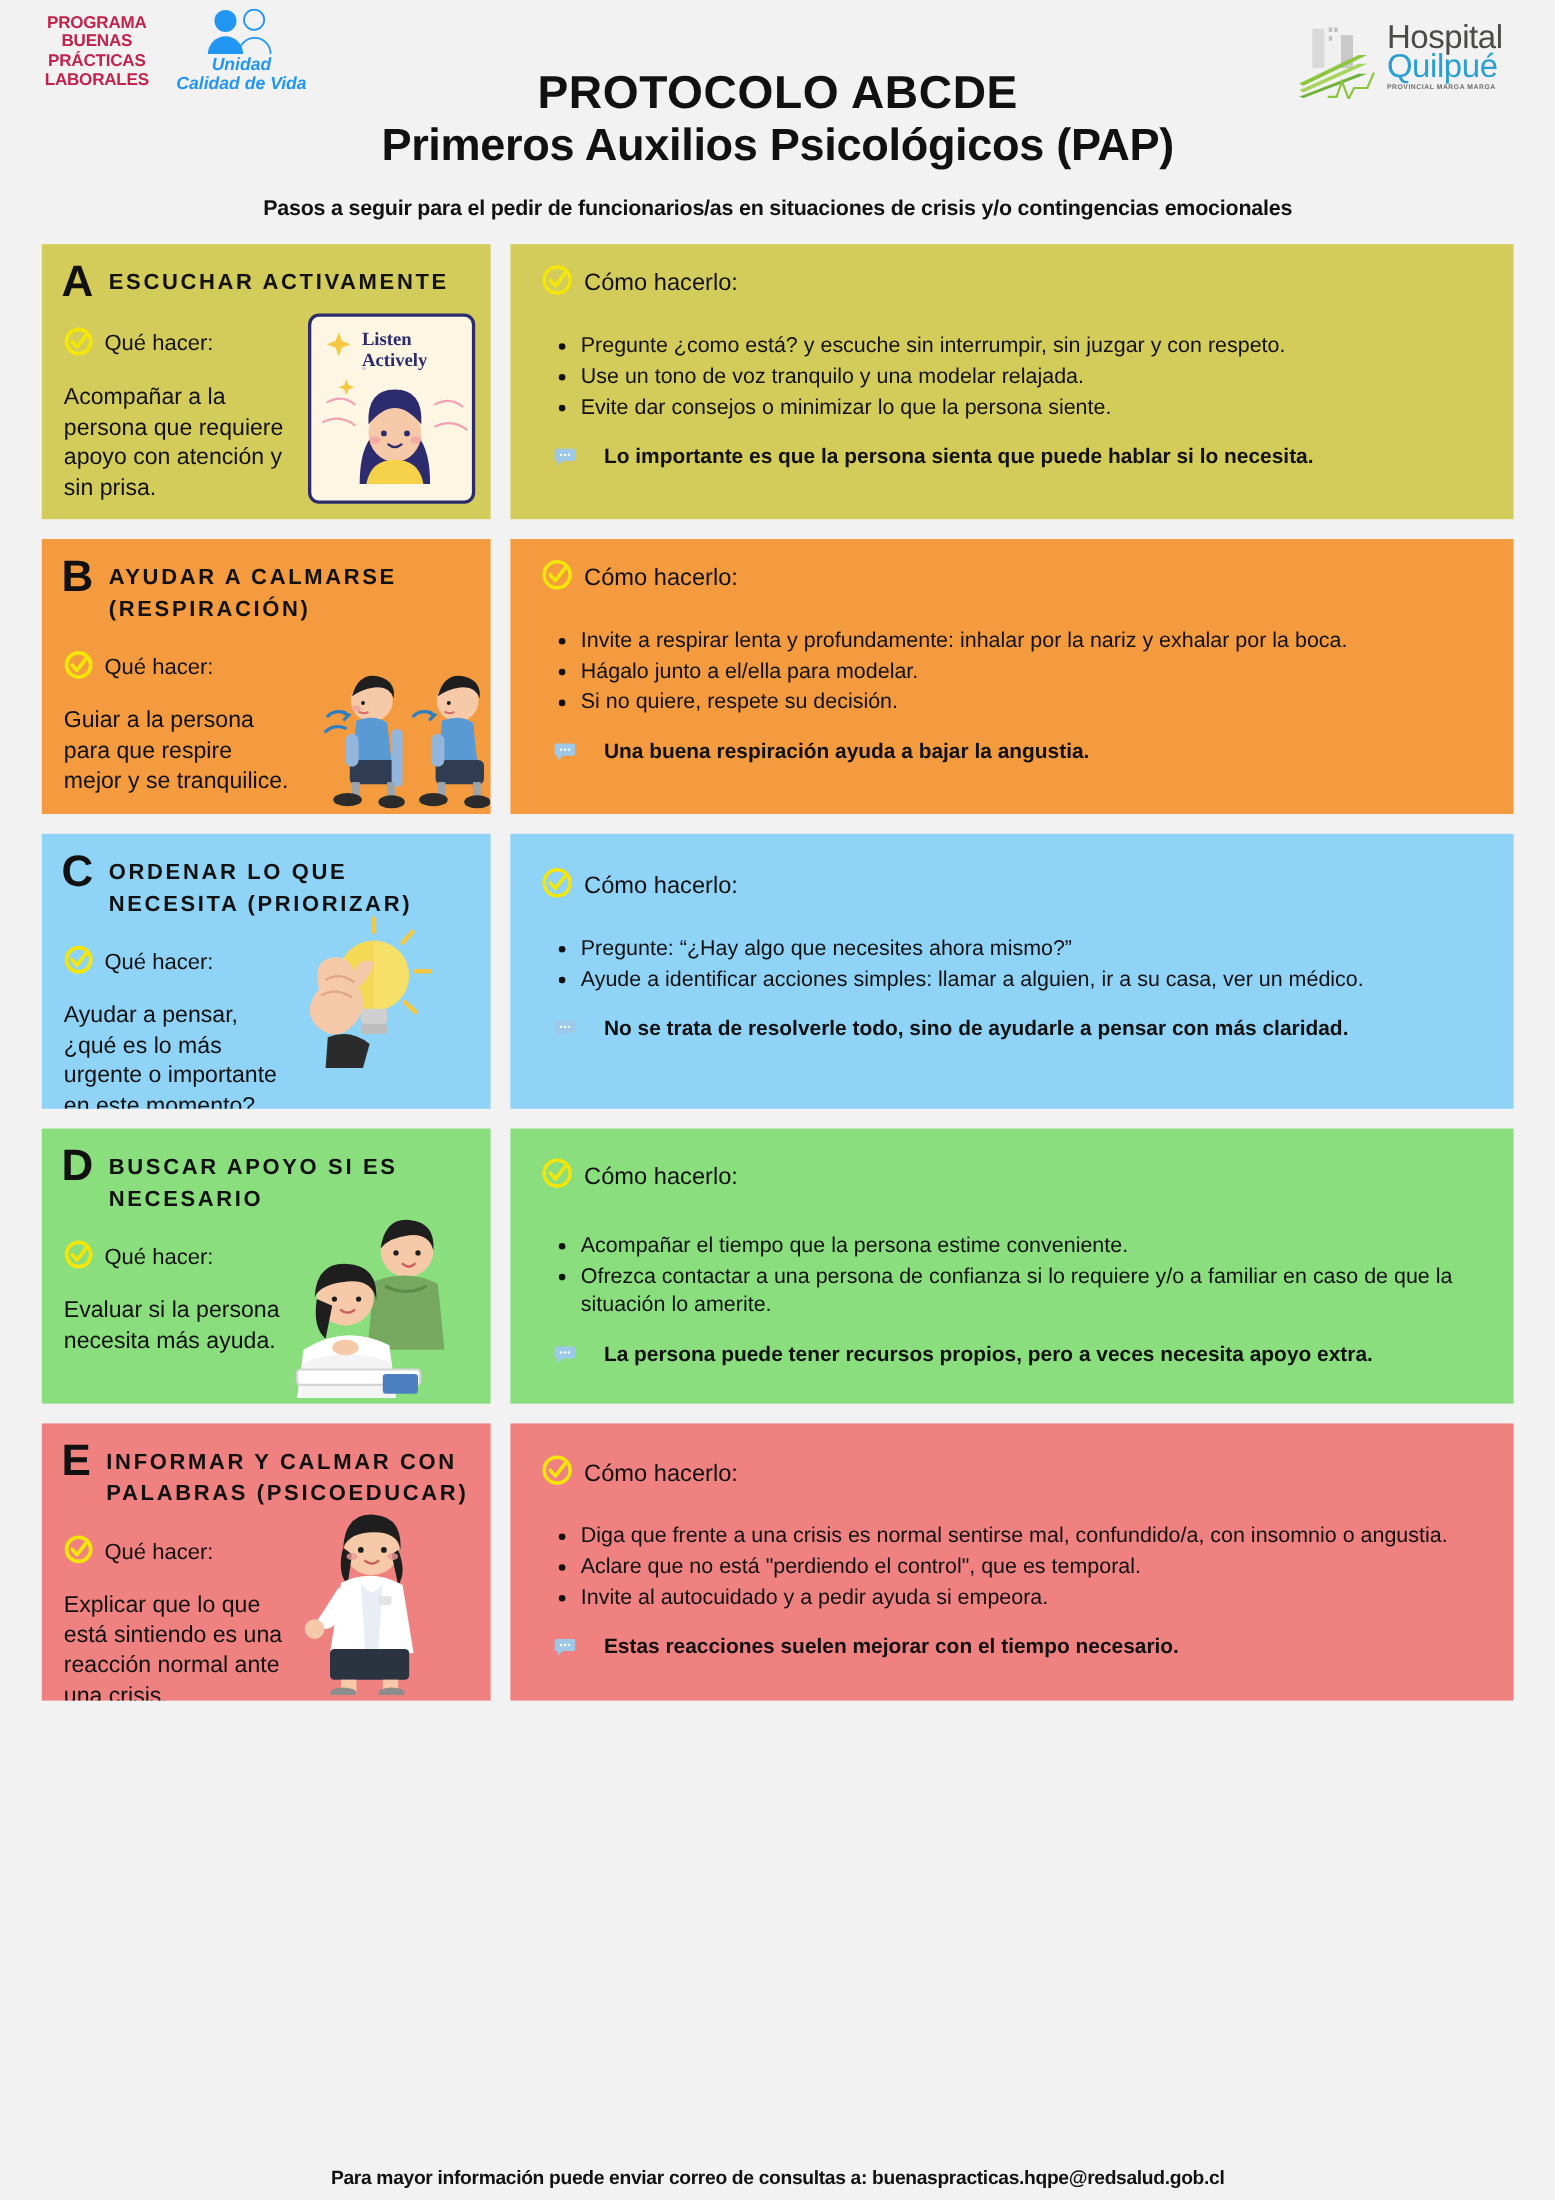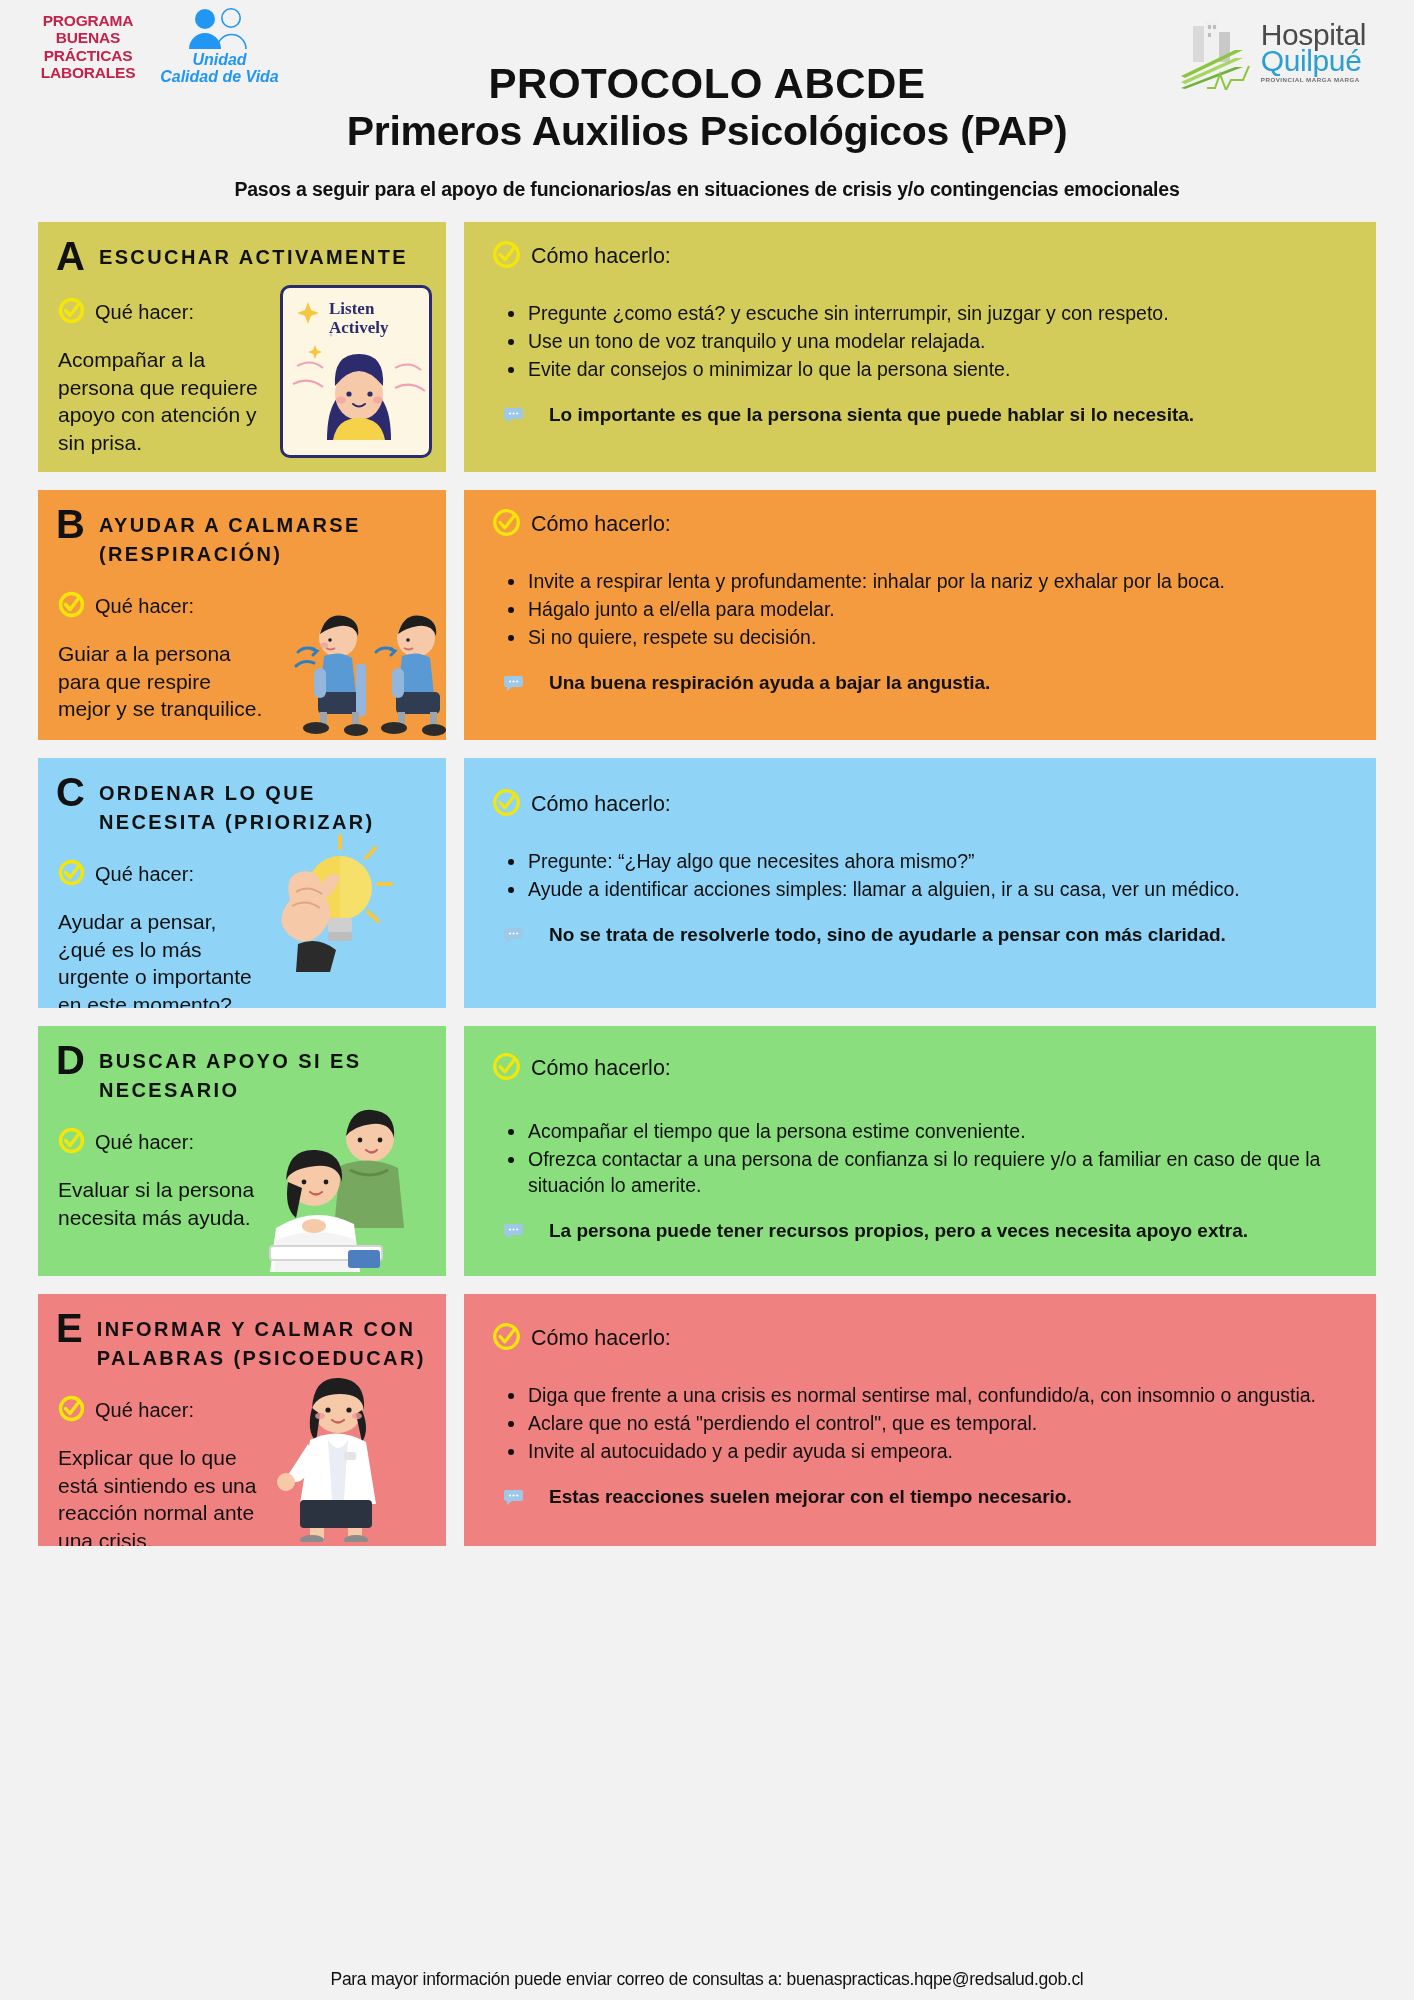--- a/index.html
+++ b/index.html
@@ -231,21 +231,21 @@
   }
   .bubble-icon { flex: 0 0 auto; margin-top: 3px; }
 
   
   .footer {
     position: absolute;
     left: 0; right: 0;
     bottom: 10px;
     text-align: center;
     font-size: 17.5px;
-    font-weight: normal;
+    font-weight: bold;
     color: #111;
     letter-spacing: -0.3px;
   }
 
   
   .ill-listen {
     width: 152px; height: 173px;
     background: #fdf6e3;
     border: 3px solid #2b2b6e;
     border-radius: 10px;
@@ -296,21 +296,21 @@
       </div>
       <div class="hosp-words">
         <span class="hosp-h">Hospital</span>
         <span class="hosp-q">Quilpué</span>
         <span class="hosp-sub">PROVINCIAL MARGA MARGA</span>
       </div>
     </div>
 
     <div class="title-main">PROTOCOLO ABCDE</div>
     <div class="title-sub">Primeros Auxilios Psicológicos (PAP)</div>
-    <div class="title-desc">Pasos a seguir para el apoyo de funcionarios/as en situaciones de crisis y/o contingencias emocionales</div>
+    <div class="title-desc">Pasos a seguir para el pedir de funcionarios/as en situaciones de crisis y/o contingencias emocionales</div>
   </div>
 
   <div class="section">
     <div class="panel-left" style="background:#d4cc5a;height:250px">
       <div class="step-head">
         <div class="step-letter">A</div>
         <div class="step-title">ESCUCHAR ACTIVAMENTE</div>
       </div>
       <div class="sub-head">
         <span class="check-icon">

